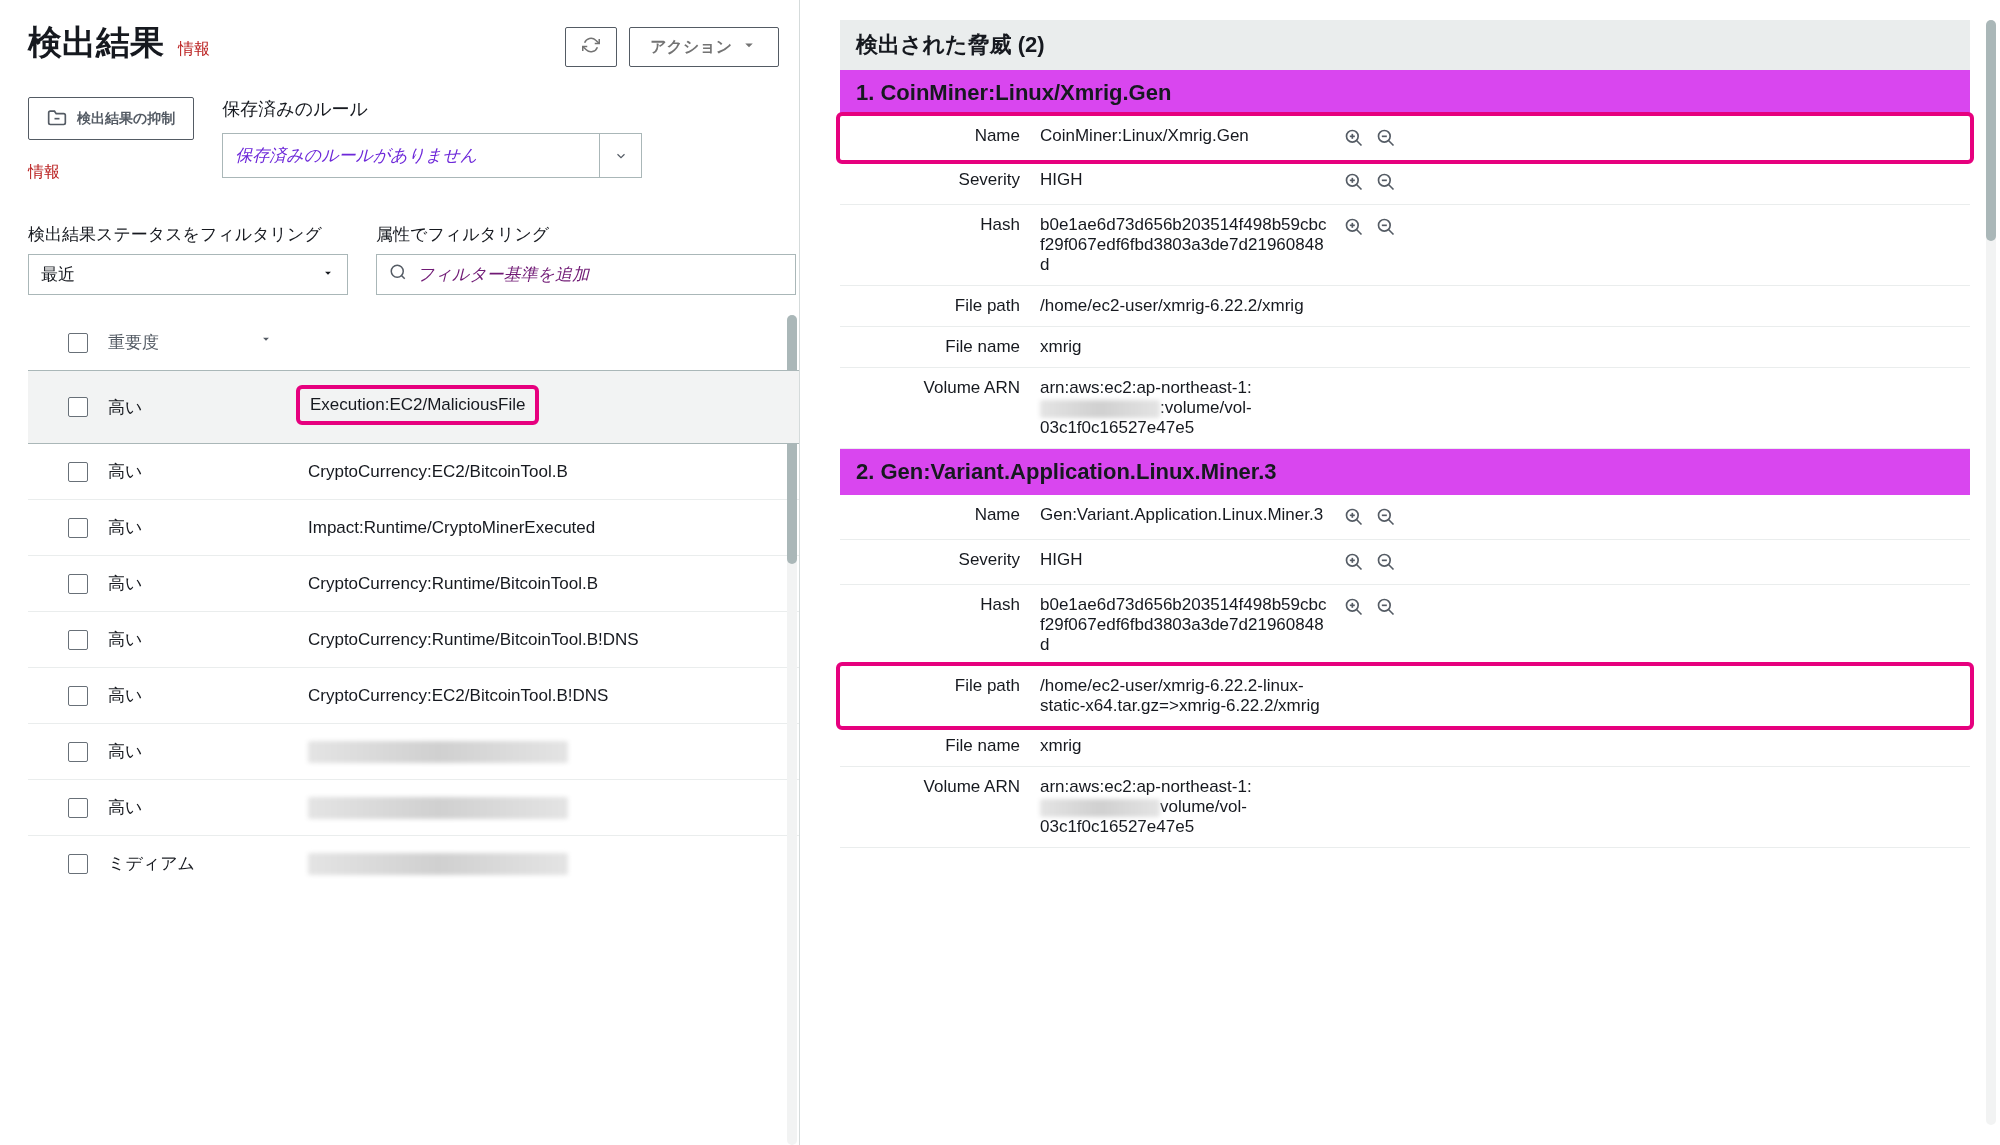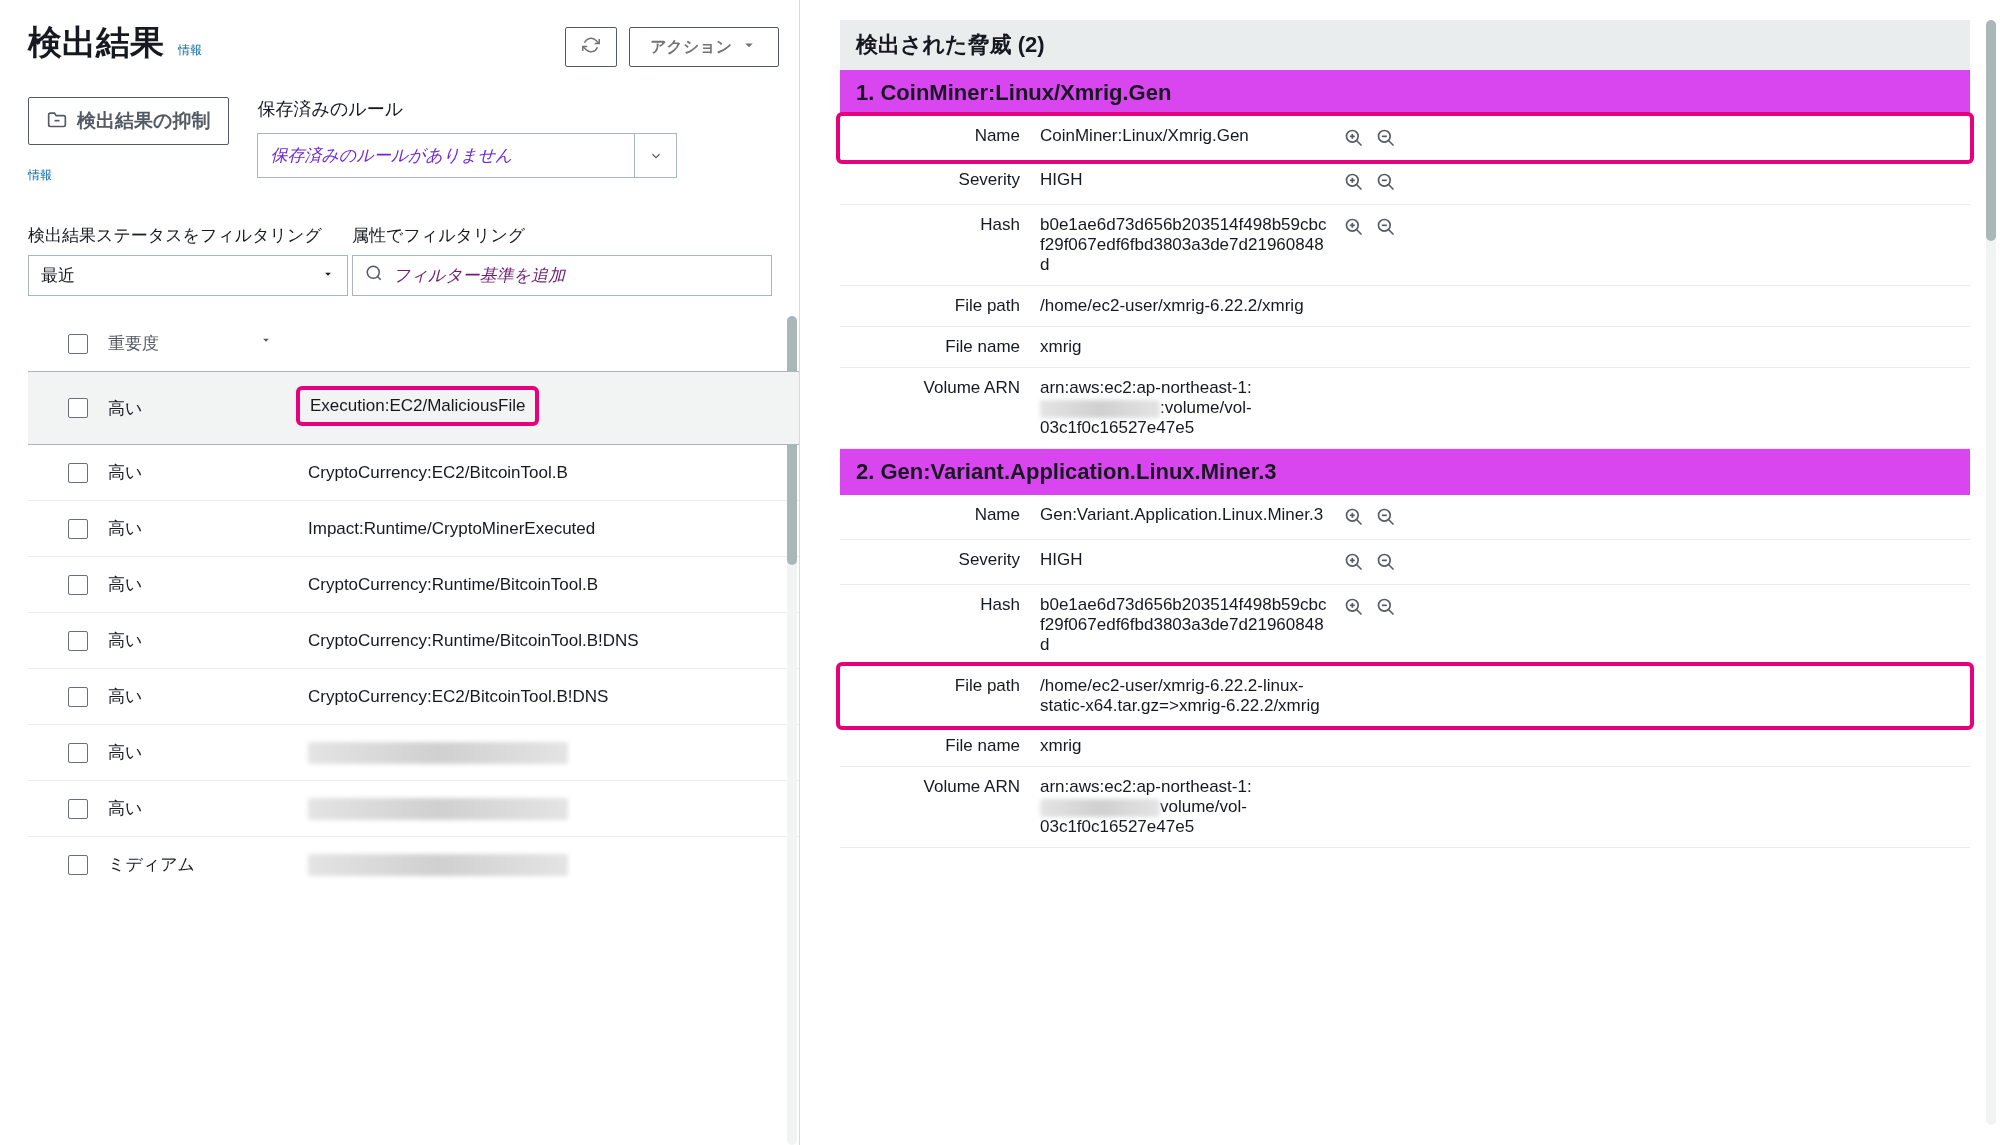--- a/index.html
+++ b/index.html
@@ -3,35 +3,35 @@
 <meta charset="utf-8">
 <style>
 * { box-sizing: border-box; margin: 0; padding: 0; }
 body { font-family: "Amazon Ember", "Helvetica Neue", Arial, sans-serif; font-size: 14px; color: #16191f; background: #fff; }
 .container { display: flex; width: 2000px; height: 1145px; }
 .left-panel { width: 800px; border-right: 1px solid #d5dbdb; padding: 20px 0 0 28px; display: flex; flex-direction: column; }
 .right-panel { flex: 1; padding: 20px 30px 20px 40px; overflow: hidden; position: relative; }
 
 .header-row { display: flex; align-items: baseline; justify-content: space-between; padding-right: 20px; }
 .title { font-size: 34px; font-weight: 700; }
-.info-link { color: #0369a1; font-size: 12px; margin-left: 10px; cursor: pointer; }
+.info-link { color: #b91c1c; font-size: 16px; margin-left: 10px; cursor: pointer; }
 .header-actions { display: flex; gap: 12px; }
 .btn { border: 1px solid #545b64; background: #fff; border-radius: 2px; padding: 8px 20px; font-size: 16px; cursor: pointer; display: inline-flex; align-items: center; gap: 8px; color: #737373; font-weight: 600; }
 .btn-refresh { padding: 8px 16px; }
 .btn svg { width: 18px; height: 18px; }
 
 .suppress-row { display: flex; align-items: flex-start; gap: 28px; margin-top: 30px; padding-right: 20px; }
-.btn-suppress { border: 1px solid #545b64; background: #fff; border-radius: 2px; padding: 10px 18px; font-size: 19px; cursor: pointer; display: inline-flex; align-items: center; gap: 10px; color: #545b64; font-weight: 600; }
+.btn-suppress { border: 1px solid #545b64; background: #fff; border-radius: 2px; padding: 10px 18px; font-size: 14px; cursor: pointer; display: inline-flex; align-items: center; gap: 10px; color: #545b64; font-weight: 600; }
 .saved-rules-col { flex: 1; }
 .saved-rules-label { font-size: 18px; margin-bottom: 12px; }
 .saved-rules-select { border: 1px solid #aab7b8; width: 420px; display: flex; }
 .saved-rules-input { flex: 1; padding: 10px 12px; font-style: italic; color: #6d28d9; font-size: 17px; }
 .saved-rules-caret { width: 42px; border-left: 1px solid #aab7b8; display: flex; align-items: center; justify-content: center; cursor: pointer; }
 
-.filter-row { display: flex; gap: 4px; margin-top: 40px; padding-right: 20px; }
+.filter-row { display: flex; gap: 28px; margin-top: 40px; padding-right: 20px; }
 .filter-col { display: flex; flex-direction: column; }
 .filter-label { font-size: 17px; margin-bottom: 8px; }
 .status-select { border: 1px solid #aab7b8; padding: 8px 12px; width: 320px; display: flex; justify-content: space-between; align-items: center; font-size: 17px; cursor: pointer; }
 .attr-filter { border: 1px solid #aab7b8; padding: 8px 12px; width: 420px; display: flex; align-items: center; gap: 10px; font-size: 17px; }
 .attr-filter .placeholder { color: #701a75; font-style: italic; }
 
 .table-wrap { margin-top: 20px; flex: 1; overflow: hidden; position: relative; }
 .table-header { display: flex; padding: 16px 20px; align-items: center; }
 .th-check { width: 60px; display: flex; justify-content: center; }
 .th-sev { width: 200px; color: #545b64; font-size: 17px; display: flex; align-items: flex-start; gap: 100px; }

